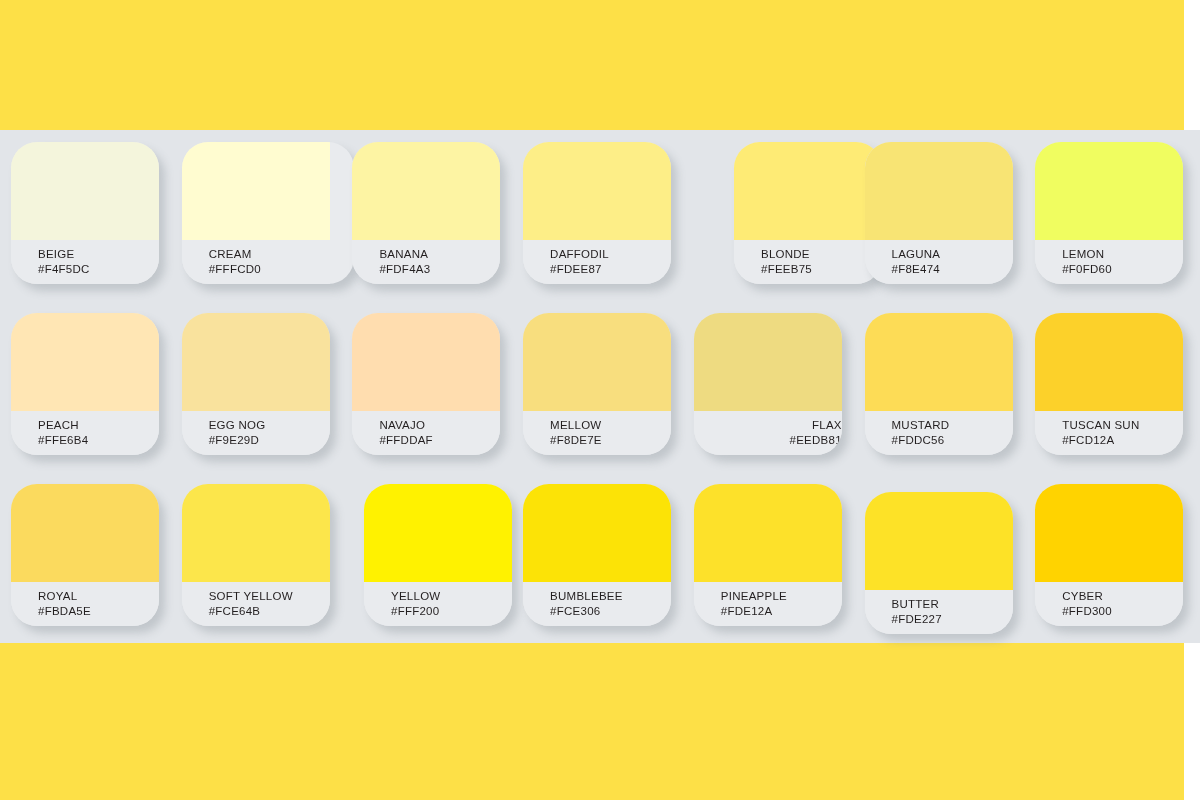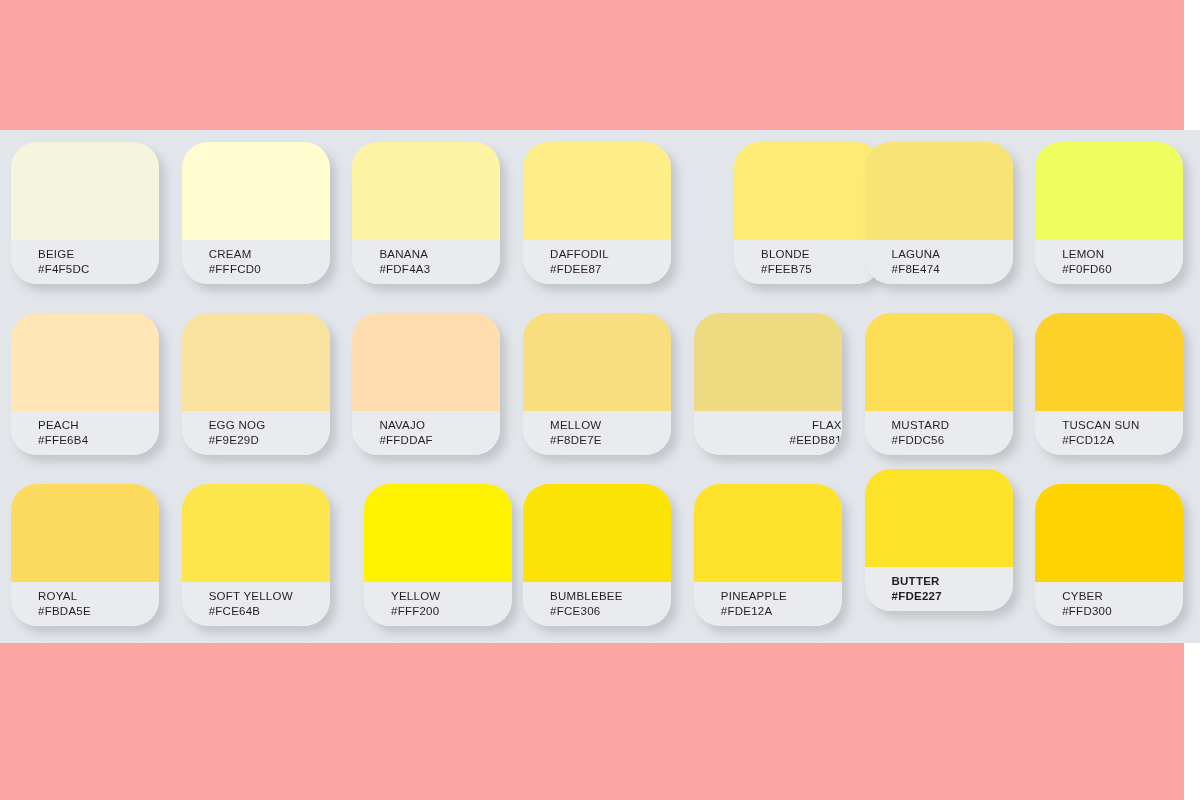--- a/index.html
+++ b/index.html
@@ -11,21 +11,21 @@
     width: 1200px;
     height: 800px;
     overflow: hidden;
     font-family: "Liberation Sans", sans-serif;
   }
 
   #palette-page {
     position: relative;
     width: 1184px;
     height: 800px;
-    background: #fca5a5;
+    background: #fde047;
   }
 
   
   #swatch-band {
     position: absolute;
     left: 0;
     top: 130px;
     width: 1200px;
     height: 513px;
     background: #e2e5e9;
@@ -85,21 +85,21 @@
 <div id="palette-page">
   <div id="swatch-band"></div>
   <div id="swatch-grid">
       <div class="swatch-card" style="left: 0px; top: 0px;">
         <div class="swatch-color" style="background: rgb(244, 245, 220);"></div>
         <div class="swatch-label" style="background: rgb(233, 235, 238);">
           <span class="swatch-name">BEIGE</span>
           <span class="swatch-hex">#F4F5DC</span>
         </div>
       </div>
-      <div class="swatch-card" style="left: 170.7px; top: 0px;">
+      <div class="swatch-card" style="left: 170.7px; top: 0px; padding-left: 24px;">
         <div class="swatch-color" style="background: rgb(255, 252, 208);"></div>
         <div class="swatch-label" style="background: rgb(233, 235, 238);">
           <span class="swatch-name">CREAM</span>
           <span class="swatch-hex">#FFFCD0</span>
         </div>
       </div>
       <div class="swatch-card" style="left: 341.4px; top: 0px;">
         <div class="swatch-color" style="background: rgb(253, 244, 163);"></div>
         <div class="swatch-label" style="background: rgb(233, 235, 238);">
           <span class="swatch-name">BANANA</span>
@@ -211,21 +211,21 @@
           <span class="swatch-hex">#FCE306</span>
         </div>
       </div>
       <div class="swatch-card" style="left: 682.8px; top: 342px;">
         <div class="swatch-color" style="background: rgb(253, 225, 42);"></div>
         <div class="swatch-label" style="background: rgb(233, 235, 238);">
           <span class="swatch-name">PINEAPPLE</span>
           <span class="swatch-hex">#FDE12A</span>
         </div>
       </div>
-      <div class="swatch-card" style="left: 853.5px; top: 327px; font-weight: bold;">
+      <div class="swatch-card" style="left: 853.5px; top: 350px;">
         <div class="swatch-color" style="background: rgb(253, 226, 39);"></div>
         <div class="swatch-label" style="background: rgb(233, 235, 238);">
           <span class="swatch-name">BUTTER</span>
           <span class="swatch-hex">#FDE227</span>
         </div>
       </div>
       <div class="swatch-card" style="left: 1024.2px; top: 342px;">
         <div class="swatch-color" style="background: rgb(255, 211, 0);"></div>
         <div class="swatch-label" style="background: rgb(233, 235, 238);">
           <span class="swatch-name">CYBER</span>

